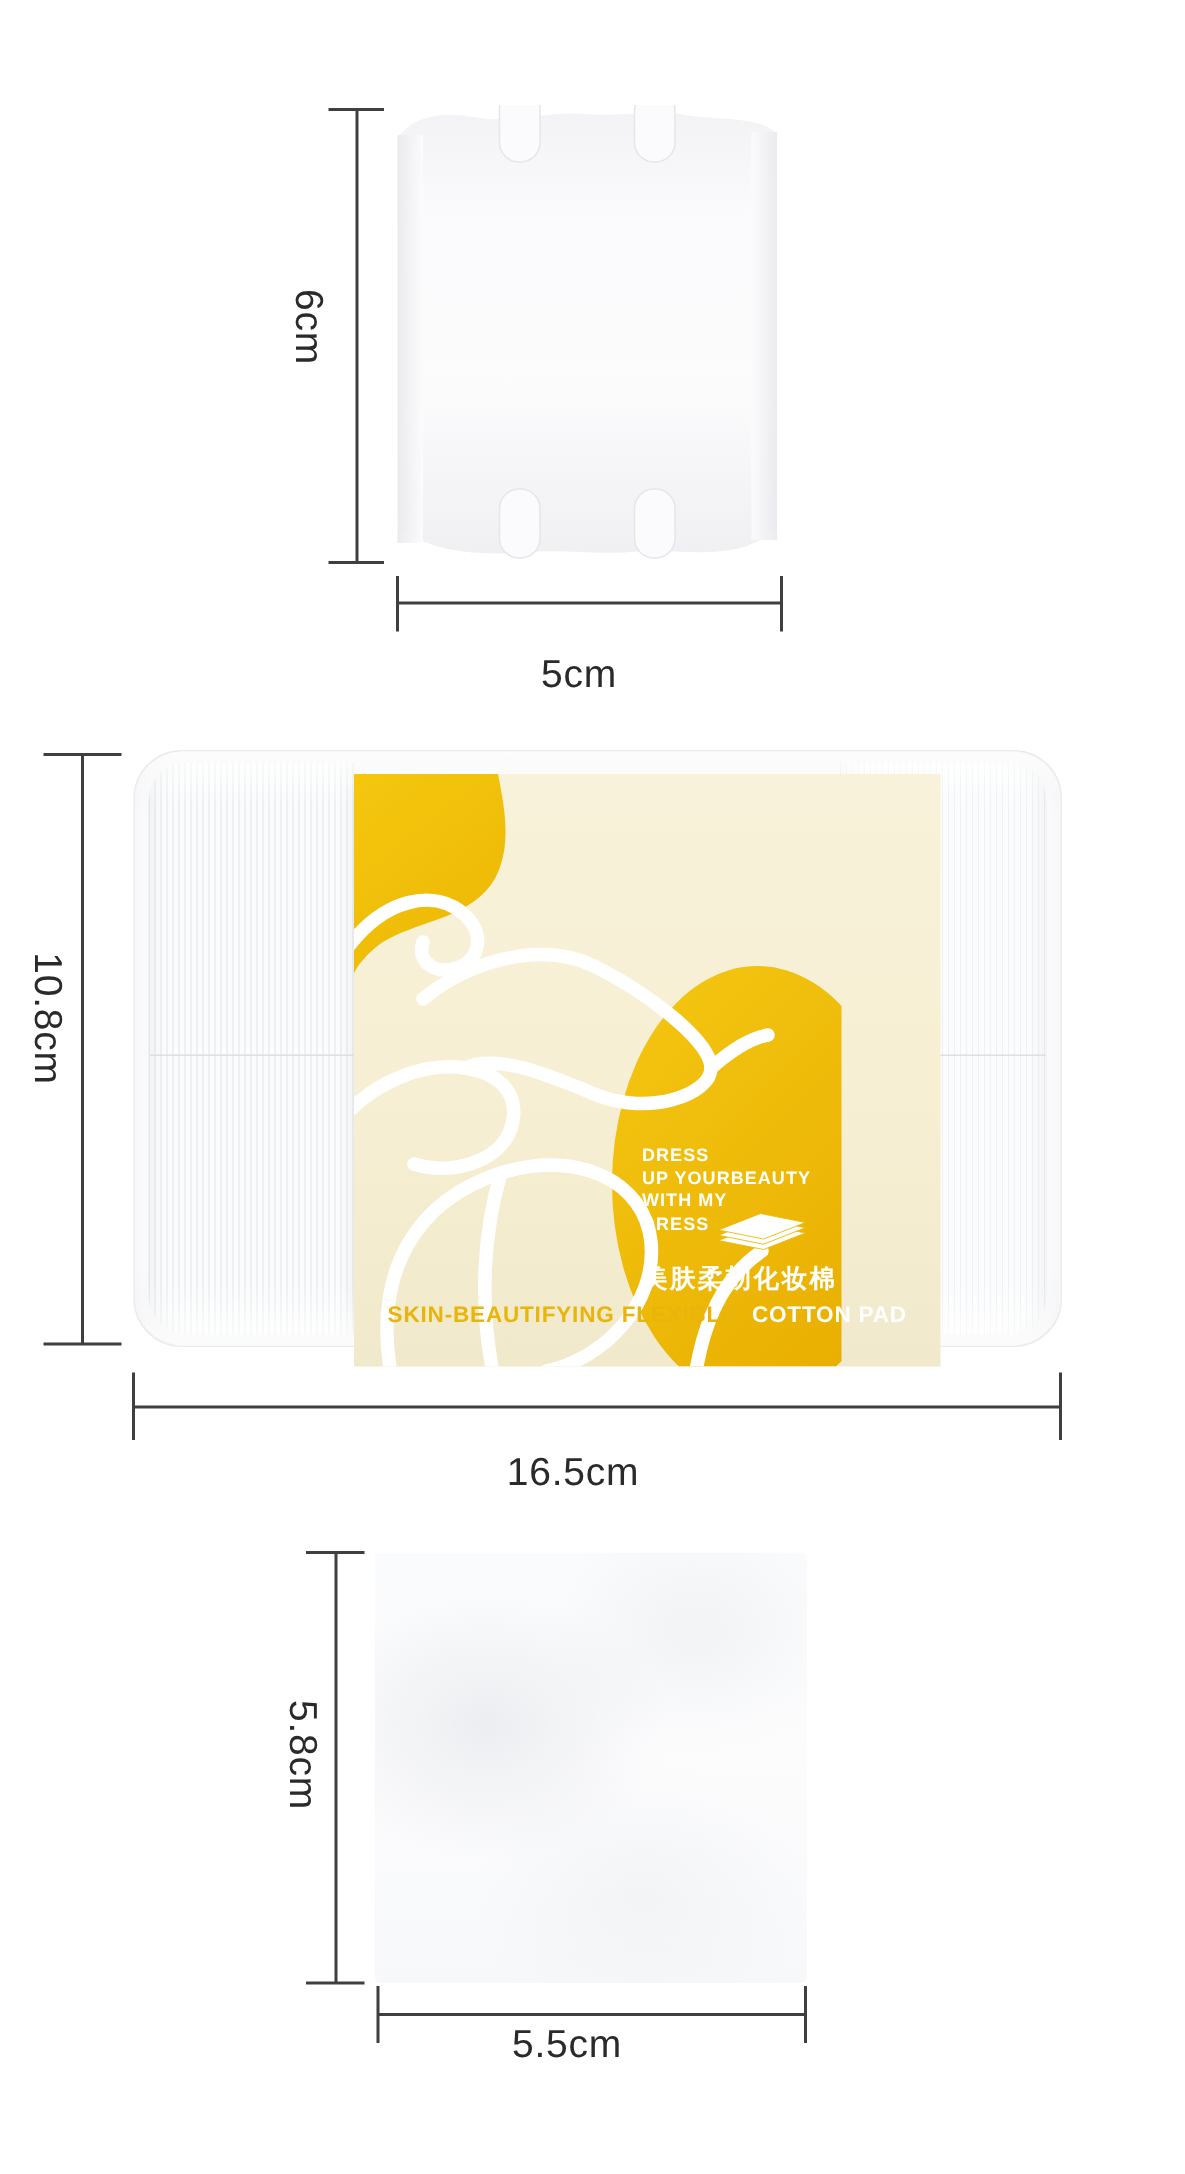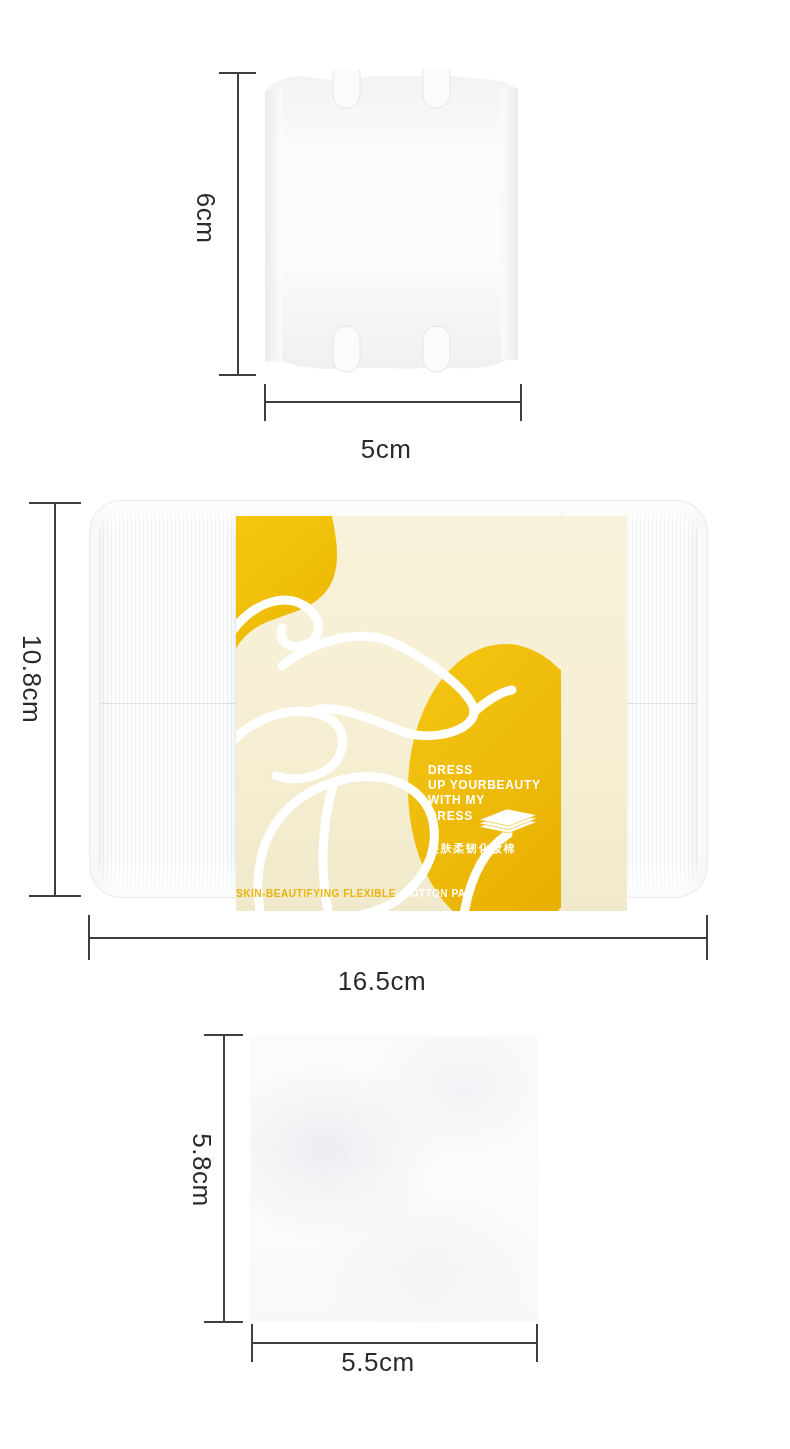--- a/index.html
+++ b/index.html
@@ -49,26 +49,26 @@
     overflow:hidden;background:linear-gradient(180deg,#F8F2DA 0%,#F6EFD3 55%,#F1E9CB 100%);
   }
   .band-art{position:absolute;left:0;top:0;}
   .slogan{
     position:absolute;left:192px;top:247px;color:#ffffff;
     font-size:12px;font-weight:bold;line-height:15.2px;letter-spacing:0.7px;
     white-space:nowrap;
   }
   .cn-name{
     position:absolute;left:192px;top:325px;color:#ffffff;
-    font-size:11px;font-weight:bold;letter-spacing:1.6px;white-space:nowrap;
+    font-size:17px;font-weight:bold;letter-spacing:1.6px;white-space:nowrap;
   }
   .stack-icon{position:absolute;left:237px;top:289px;}
   .en-name{
-    position:absolute;left:0;top:352px;width:100%;
-    font-size:10px;font-weight:bold;letter-spacing:0.55px;white-space:nowrap;margin-top:20px;
+    position:absolute;left:0;top:352px;width:100%;text-align:center;
+    font-size:15px;font-weight:bold;letter-spacing:0.55px;white-space:nowrap;
   }
   .en-name .gold{color:#E9B50B;}
   .en-name .white{color:#ffffff;margin-left:0.35em;}
   
   .pad-bottom{
     position:absolute;left:250px;top:1035px;width:288px;height:287px;
     border-radius:4px;
     background-image:
       radial-gradient(60% 45% at 26% 40%, rgba(224,226,231,0.55), rgba(252,252,253,0) 70%),
       radial-gradient(50% 40% at 74% 18%, rgba(233,235,239,0.5), rgba(252,252,253,0) 70%),

